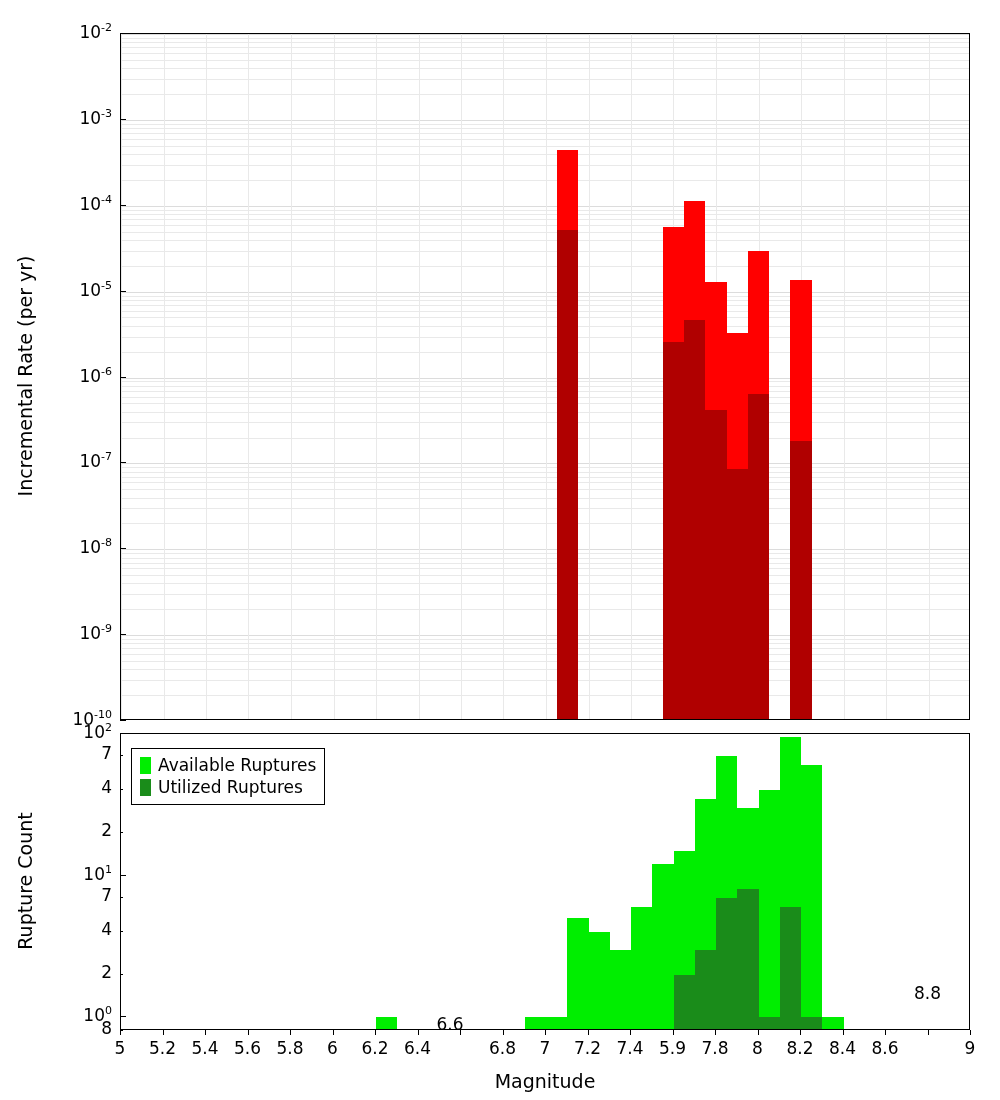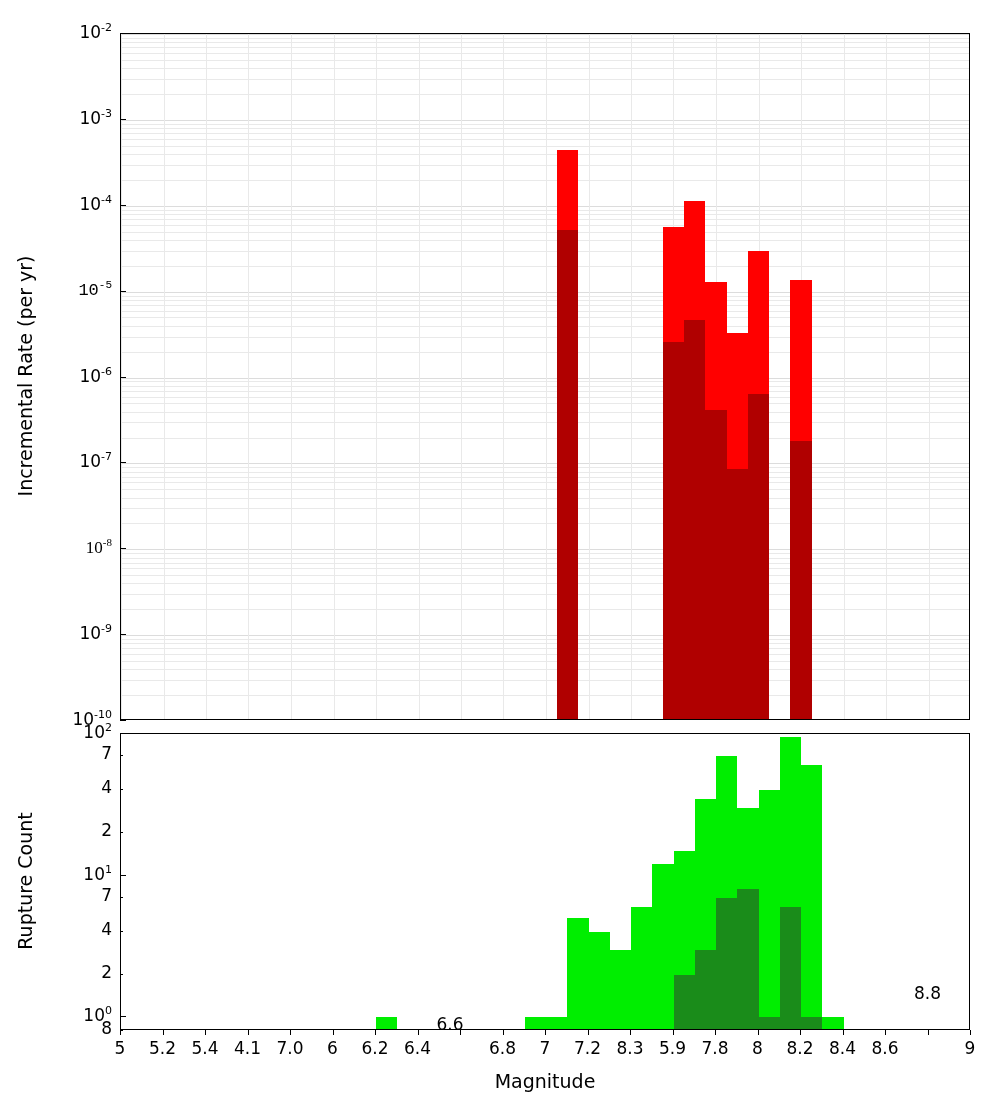--- a/index.html
+++ b/index.html
@@ -324,20 +324,30 @@
         <div class="bar bar-inner-bot" style="left: 552.5px; width: 21.25px; top: 240.637px; height: 56.363px;"></div>
         <div class="bar bar-inner-bot" style="left: 573.75px; width: 21.25px; top: 215.696px; height: 81.3041px;"></div>
         <div class="bar bar-inner-bot" style="left: 595px; width: 21.25px; top: 163.577px; height: 133.423px;"></div>
         <div class="bar bar-inner-bot" style="left: 616.25px; width: 21.25px; top: 155.363px; height: 141.637px;"></div>
         <div class="bar bar-inner-bot" style="left: 637.5px; width: 21.25px; top: 283.274px; height: 13.726px;"></div>
         <div class="bar bar-inner-bot" style="left: 658.75px; width: 21.25px; top: 173.059px; height: 123.941px;"></div>
         <div class="bar bar-inner-bot" style="left: 680px; width: 21.25px; top: 283.274px; height: 13.726px;"></div>
       </div>
   </div>
 
+  <div class="legend" id="legend-bottom">
+    <div class="legend-row">
+      <span class="legend-swatch" style="background:#00ee00"></span>
+      <span class="legend-text">Available Ruptures</span>
+    </div>
+    <div class="legend-row">
+      <span class="legend-swatch" style="background:#1a8c1a"></span>
+      <span class="legend-text">Utilized Ruptures</span>
+    </div>
+  </div>
 
   <div id="ylabel-bottom" style="width: 297px; left: -124.5px; top: 869.5px;">Rupture Count</div>
 
   <div id="xlabel">Magnitude</div>
 
   <div id="axis-decor">
       <div class="tickmark-y" style="left: 120px; top: 33px;"></div>
       <div class="tickmark-y" style="left: 120px; top: 118.875px;"></div>
       <div class="tickmark-y" style="left: 120px; top: 204.75px;"></div>
       <div class="tickmark-y" style="left: 120px; top: 290.625px;"></div>
@@ -375,49 +385,49 @@
       <div class="tickmark-x" style="left: 800px; top: 1030px;"></div>
       <div class="tickmark-x" style="left: 842.5px; top: 1030px;"></div>
       <div class="tickmark-x" style="left: 885px; top: 1030px;"></div>
       <div class="tickmark-x" style="left: 927.5px; top: 1030px;"></div>
       <div class="tickmark-x" style="left: 970px; top: 1030px;"></div>
     </div>
 
 <div class="ytick" style="left: 20px; width: 92px; top: 21px;">10<sup>-2</sup></div>
     <div class="ytick" style="left: 20px; width: 92px; top: 106.875px;">10<sup>-3</sup></div>
     <div class="ytick" style="left: 20px; width: 92px; top: 192.75px;">10<sup>-4</sup></div>
-    <div class="ytick" style="left: 20px; width: 92px; top: 278.625px; font-family: Liberation Mono, monospace;">10<sup>-5</sup></div>
+    <div class="ytick" style="left: 20px; width: 92px; top: 278.625px;">10<sup>-5</sup></div>
     <div class="ytick" style="left: 20px; width: 92px; top: 364.5px;">10<sup>-6</sup></div>
     <div class="ytick" style="left: 20px; width: 92px; top: 450.375px;">10<sup>-7</sup></div>
-    <div class="ytick" style="left: 20px; width: 92px; top: 536.25px; font-family: Liberation Serif, serif;">10<sup>-8</sup></div>
+    <div class="ytick" style="left: 20px; width: 92px; top: 536.25px;">10<sup>-8</sup></div>
     <div class="ytick" style="left: 20px; width: 92px; top: 622.125px;">10<sup>-9</sup></div>
     <div class="ytick" style="left: 20px; width: 92px; top: 708px;">10<sup>-10</sup></div>
     <div class="ytick" style="left: 20px; width: 92px; top: 721px;">10<sup>2</sup></div>
     <div class="ytick" style="left: 20px; width: 92px; top: 742.94px;">7</div>
     <div class="ytick" style="left: 20px; width: 92px; top: 777.363px;">4</div>
     <div class="ytick" style="left: 20px; width: 92px; top: 820px;">2</div>
     <div class="ytick" style="left: 20px; width: 92px; top: 862.637px;">10<sup>1</sup></div>
     <div class="ytick" style="left: 20px; width: 92px; top: 884.577px;">7</div>
     <div class="ytick" style="left: 20px; width: 92px; top: 919px;">4</div>
     <div class="ytick" style="left: 20px; width: 92px; top: 961.637px;">2</div>
     <div class="ytick" style="left: 20px; width: 92px; top: 1004.27px;">10<sup>0</sup></div>
     <div class="ytick" style="left: 20px; width: 92px; top: 1018px;">8</div>
     <div class="xtick" style="left: 90px; width: 60px; top: 1038px;">5</div>
     <div class="xtick" style="left: 132.5px; width: 60px; top: 1038px;">5.2</div>
     <div class="xtick" style="left: 175px; width: 60px; top: 1038px;">5.4</div>
-    <div class="xtick" style="left: 217.5px; width: 60px; top: 1038px;">4.1</div>
-    <div class="xtick" style="left: 260px; width: 60px; top: 1038px;">7.0</div>
+    <div class="xtick" style="left: 217.5px; width: 60px; top: 1038px;">5.6</div>
+    <div class="xtick" style="left: 260px; width: 60px; top: 1038px;">5.8</div>
     <div class="xtick" style="left: 302.5px; width: 60px; top: 1038px;">6</div>
     <div class="xtick" style="left: 345px; width: 60px; top: 1038px;">6.2</div>
     <div class="xtick" style="left: 387.5px; width: 60px; top: 1038px;">6.4</div>
     <div class="xtick" style="left: 430px; width: 40px; top: 1014px; text-align: center;">6.6</div>
     <div class="xtick" style="left: 472.5px; width: 60px; top: 1038px;">6.8</div>
     <div class="xtick" style="left: 515px; width: 60px; top: 1038px;">7</div>
     <div class="xtick" style="left: 557.5px; width: 60px; top: 1038px;">7.2</div>
-    <div class="xtick" style="left: 600px; width: 60px; top: 1038px;">8.3</div>
+    <div class="xtick" style="left: 600px; width: 60px; top: 1038px;">7.4</div>
     <div class="xtick" style="left: 642.5px; width: 60px; top: 1038px;">5.9</div>
     <div class="xtick" style="left: 685px; width: 60px; top: 1038px;">7.8</div>
     <div class="xtick" style="left: 727.5px; width: 60px; top: 1038px;">8</div>
     <div class="xtick" style="left: 770px; width: 60px; top: 1038px;">8.2</div>
     <div class="xtick" style="left: 812.5px; width: 60px; top: 1038px;">8.4</div>
     <div class="xtick" style="left: 855px; width: 60px; top: 1038px;">8.6</div>
     <div class="xtick" style="left: 897.5px; width: 60px; top: 983px;">8.8</div>
     <div class="xtick" style="left: 940px; width: 60px; top: 1038px;">9</div>
   </div>
 

